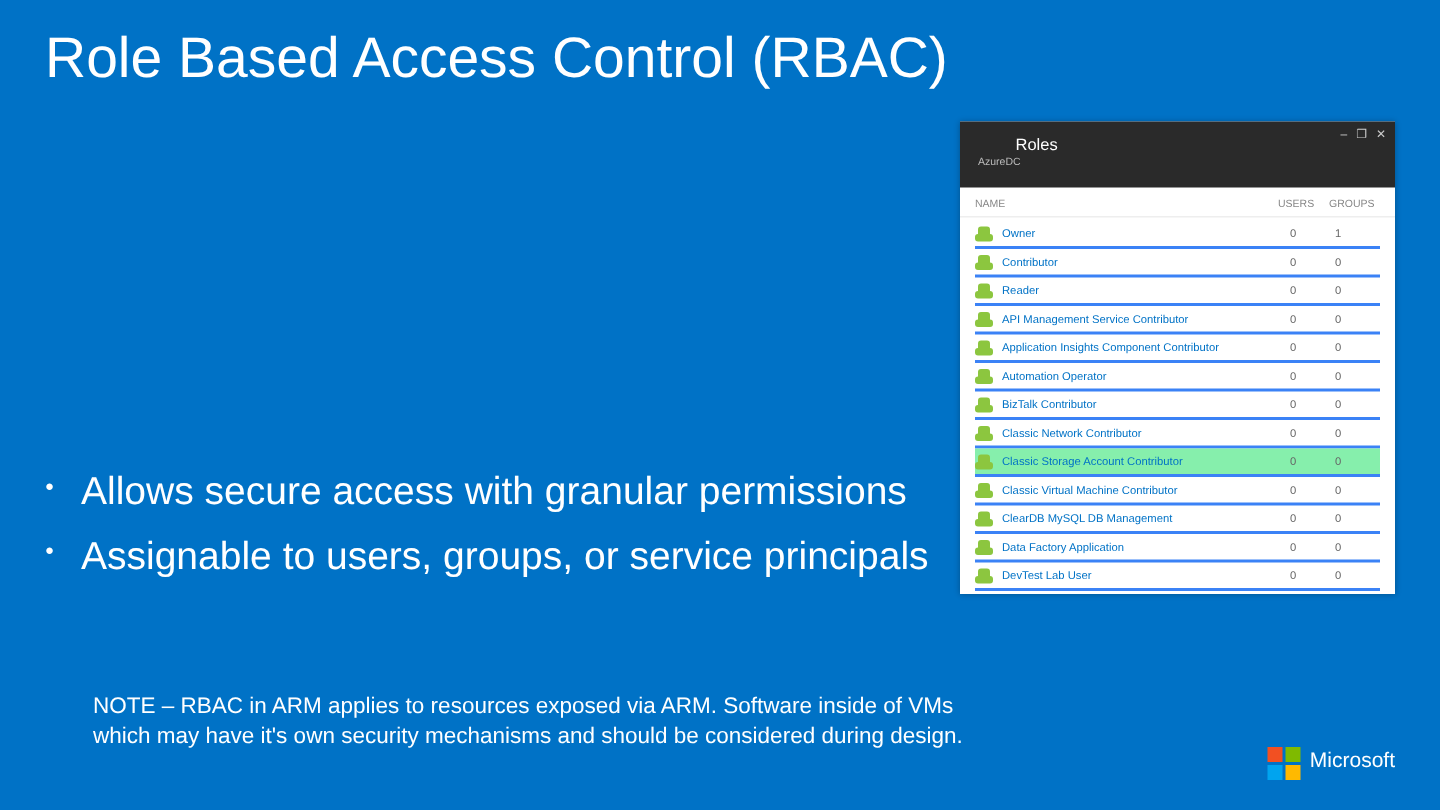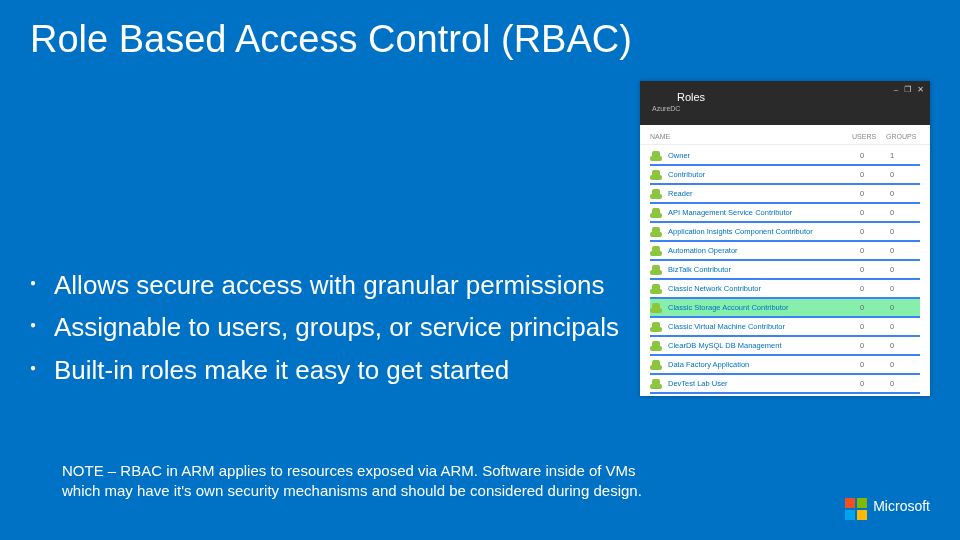--- a/index.html
+++ b/index.html
@@ -141,21 +141,20 @@
 </style>
 </head>
 <body>
 
 <h1 class="title">Role Based Access Control (RBAC)</h1>
 
 <div class="content">
   <ul class="bullets" id="bullets">
       <li>Allows secure access with granular permissions</li>
       <li>Assignable to users, groups, or service principals</li>
-      <li>Built-in roles make it easy to get started</li>
     </ul>
 
   <div class="panel">
     <div class="panel-header">
       <div class="win-controls" id="winctrls">
           <span>–</span>
           <span>❐</span>
           <span>✕</span>
         </div>
       <div class="h1">Roles</div>

